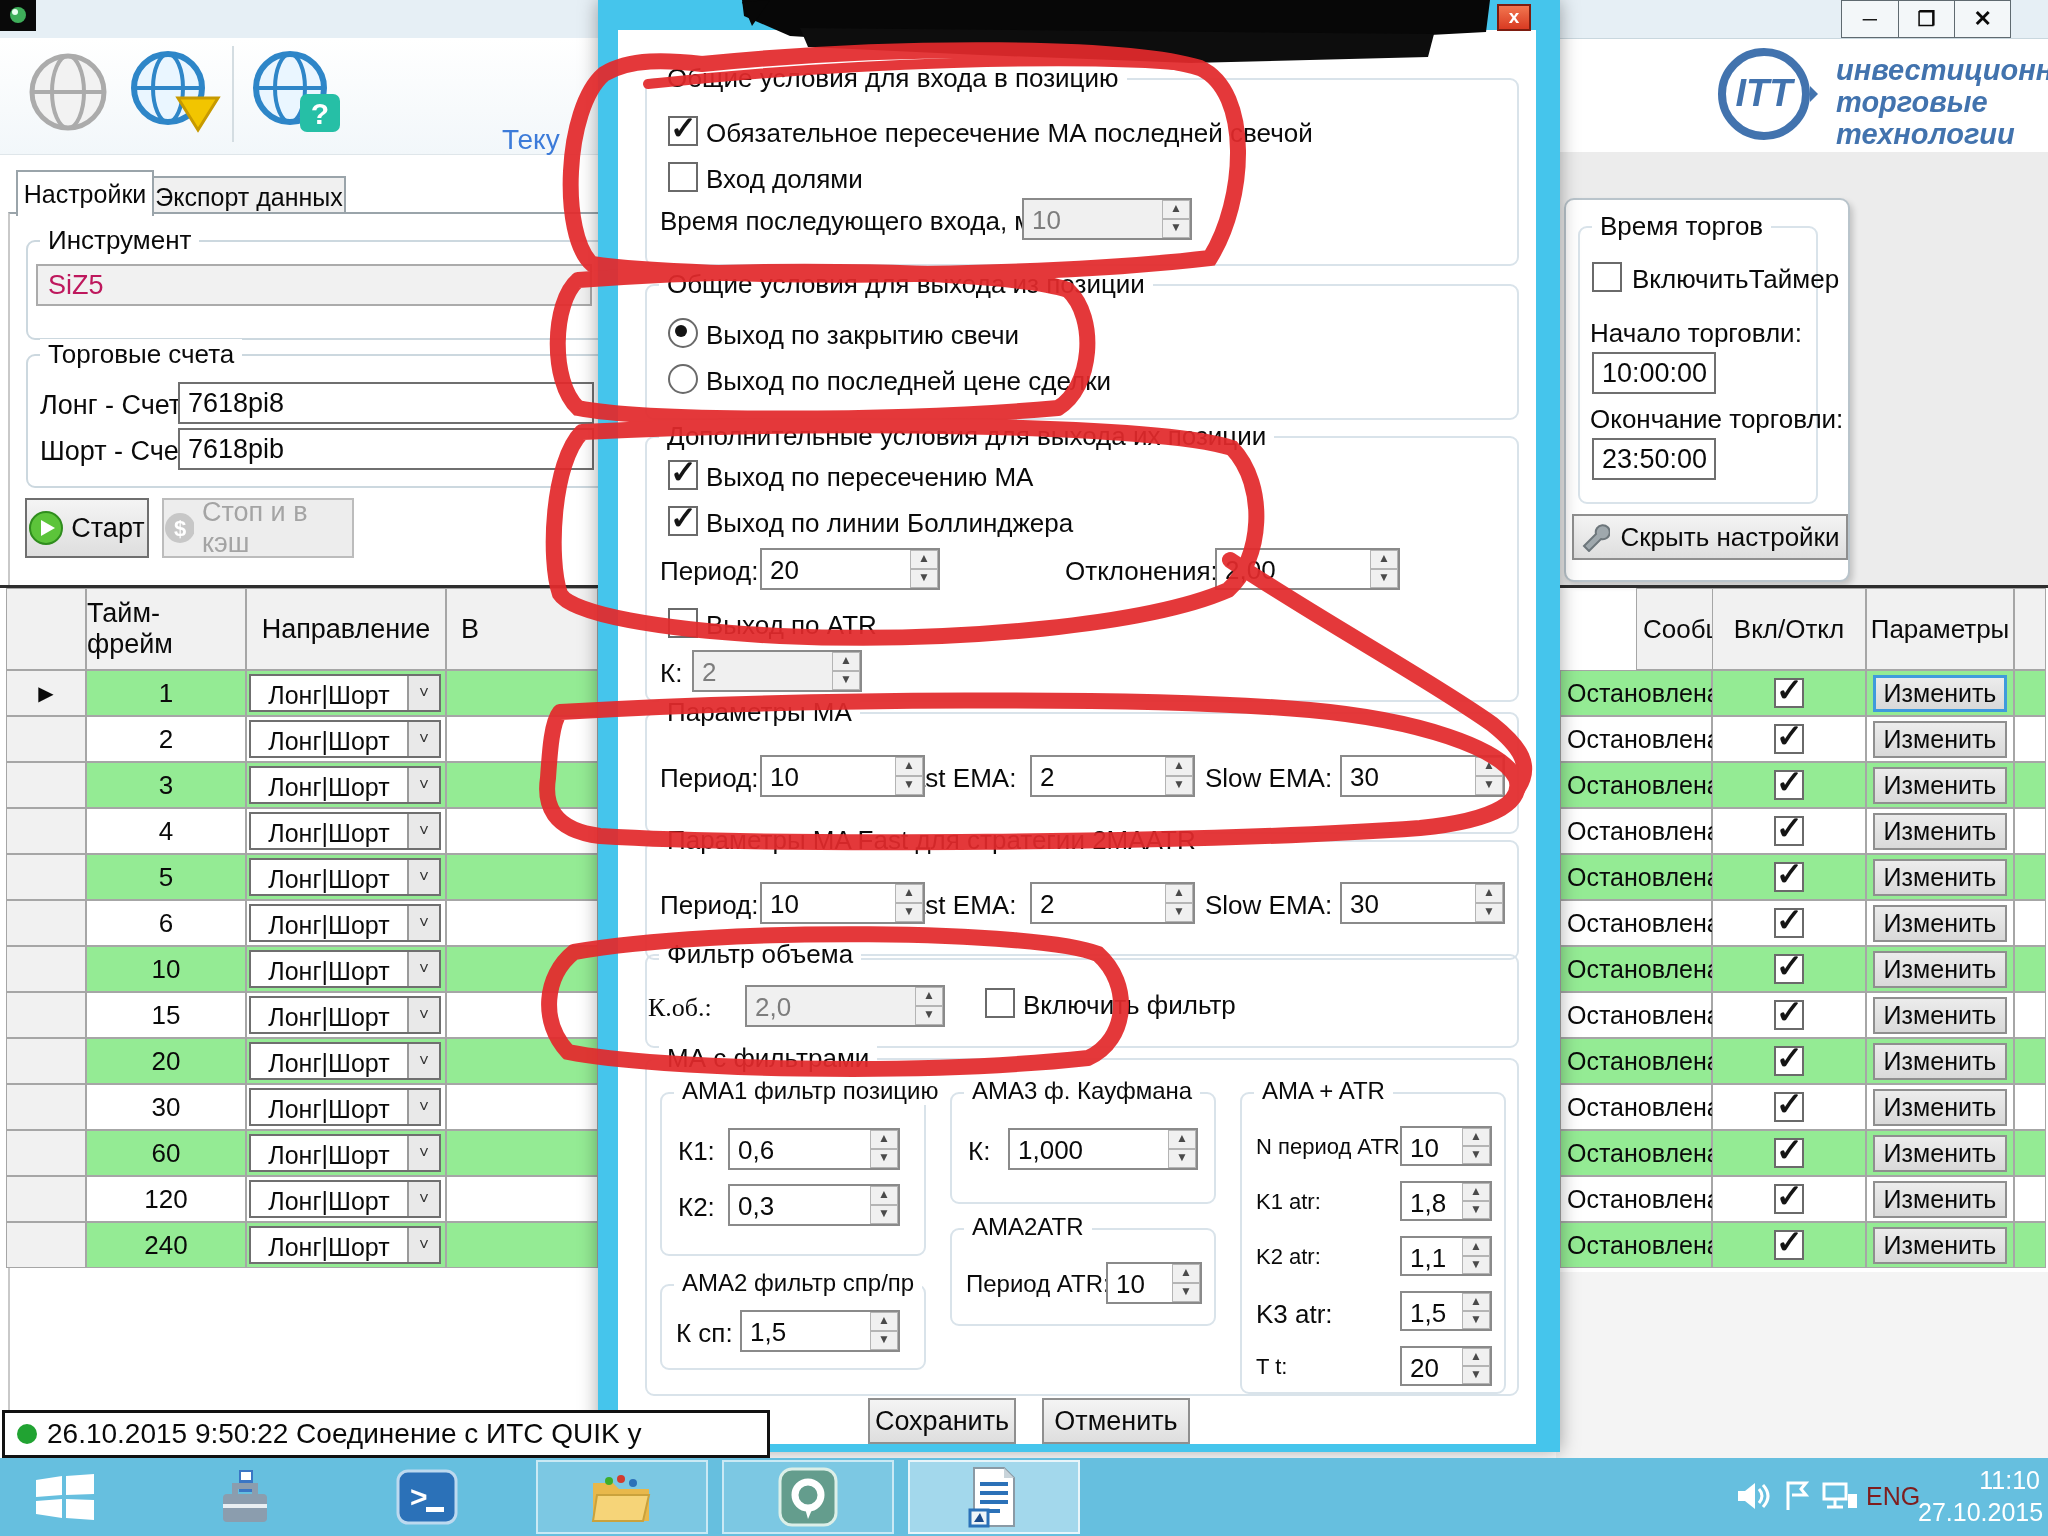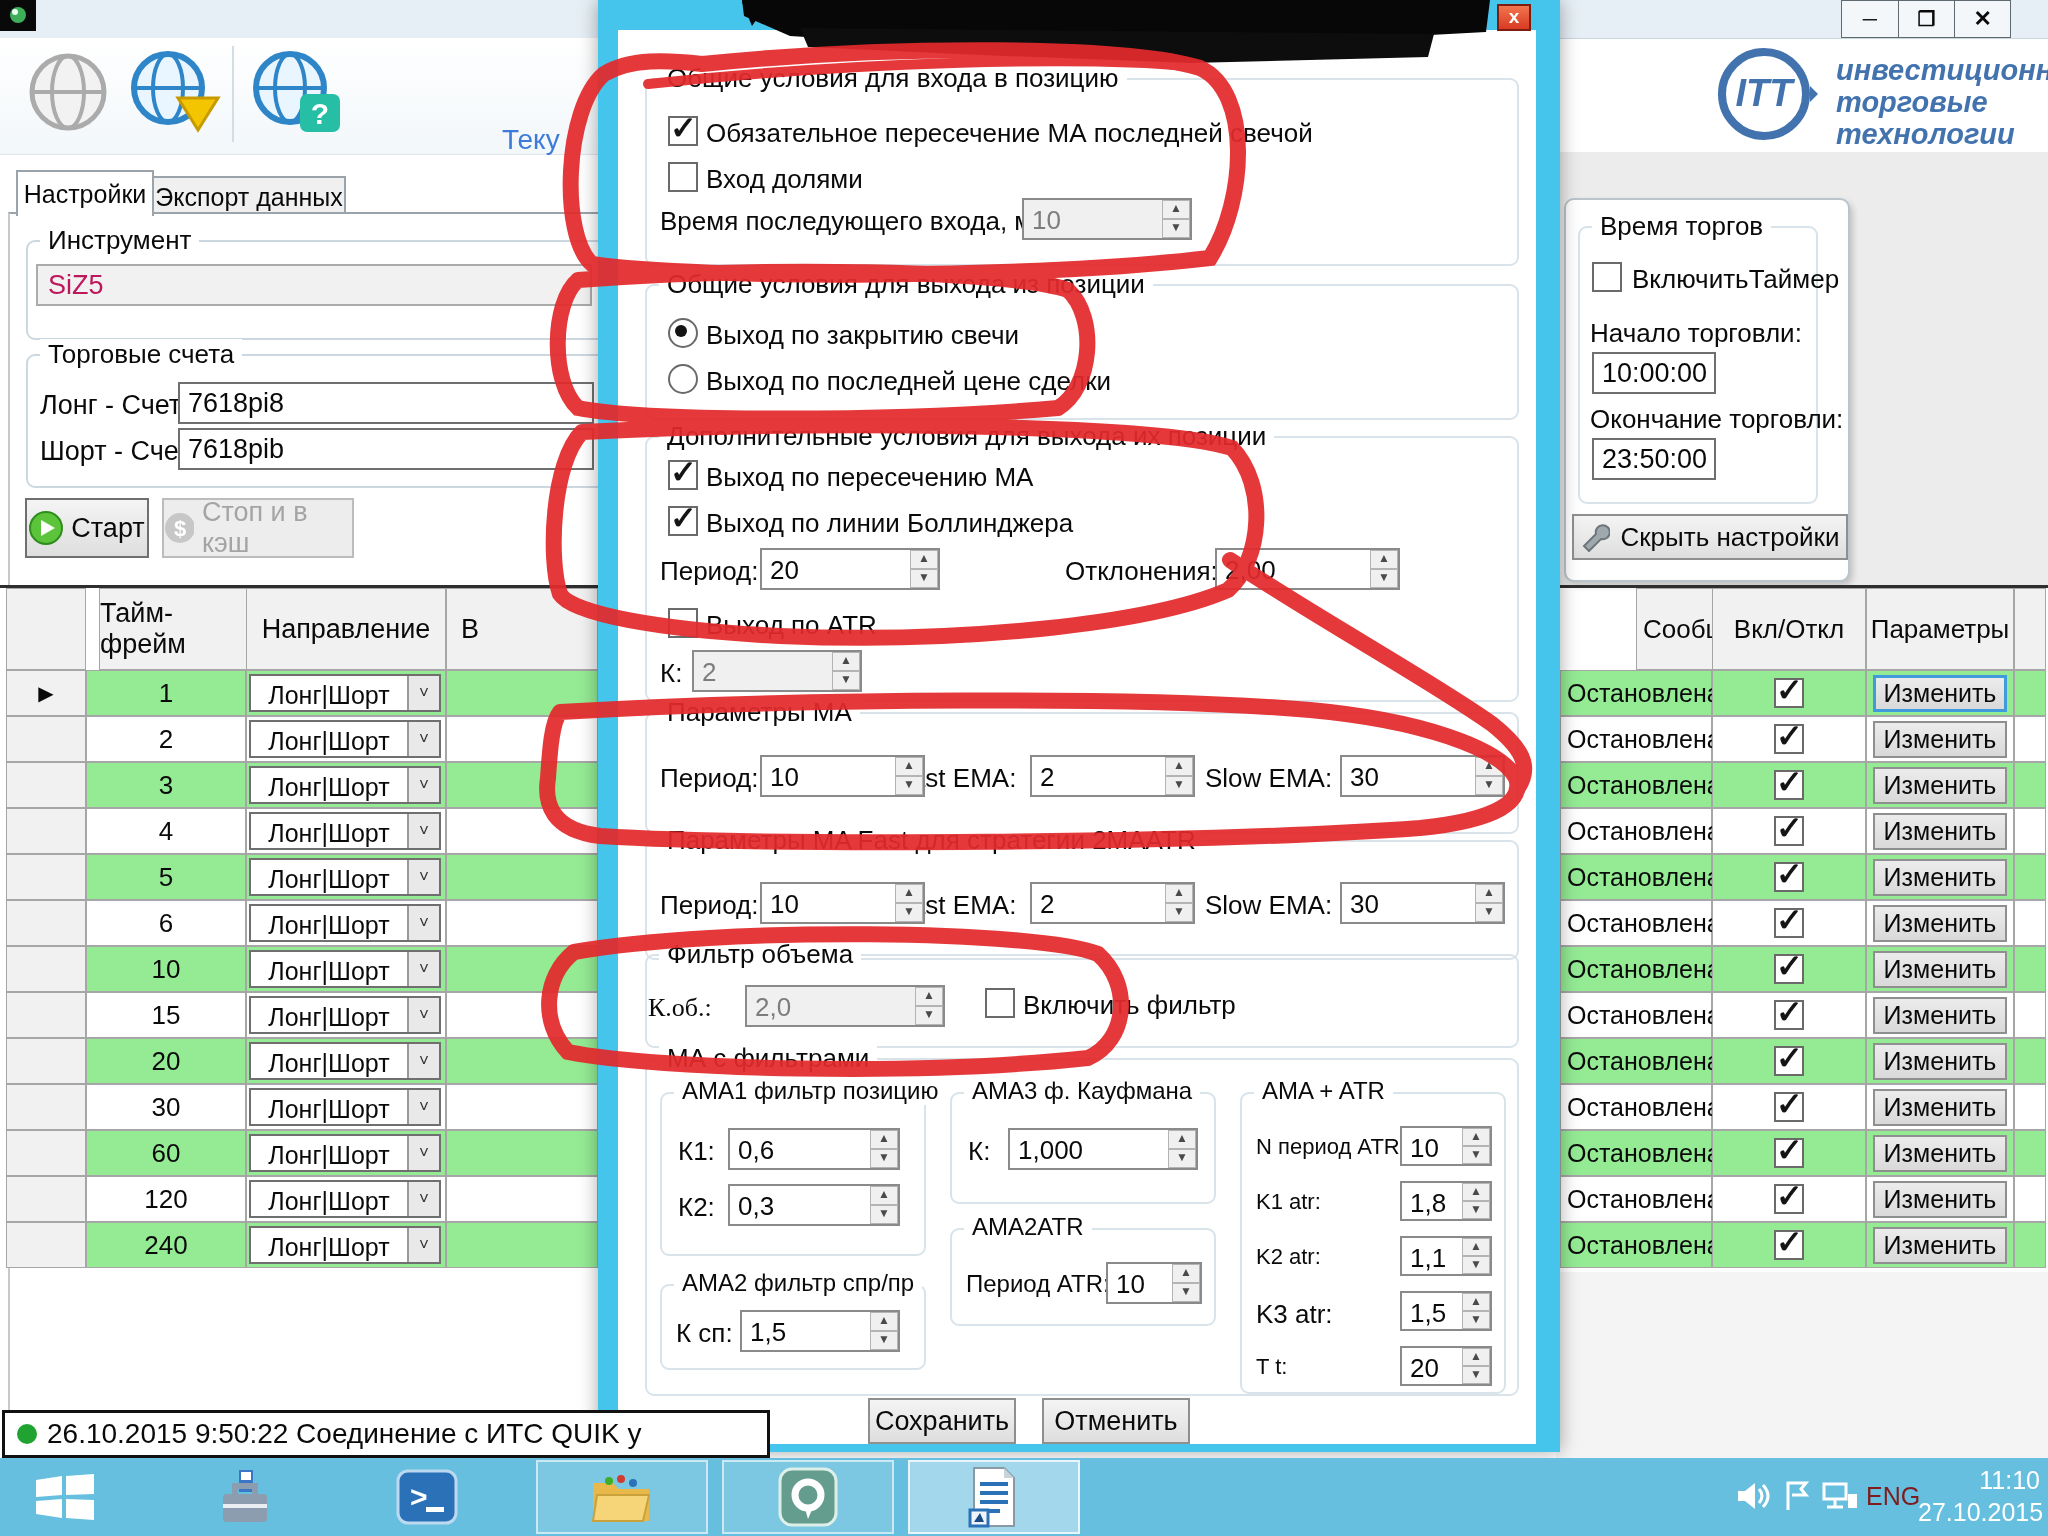--- a/index.html
+++ b/index.html
@@ -136,21 +136,21 @@
   <div class="btn" style="left:162px;top:498px;width:192px;height:60px;border-color:#bcbcbc;color:#a4a4a4;background:#ededed;">
     <svg width="32" height="32" style="margin-right:8px;">
       <circle cx="16" cy="16" r="15" fill="#c7c7c7"></circle>
       <text x="16" y="24" text-anchor="middle" font-size="22" font-weight="bold" fill="#ffffff">$</text>
       </svg>
     <span>Стоп и в кэш</span>
   </div>
 
   <div class="abs" style="left:0;top:585px;width:600px;height:3px;background:#2e2e2e;"></div>
   <div class="th" style="left:6px;top:588px;width:80px;height:82px;"></div>
-  <div class="th" style="left:86px;top:588px;width:160px;height:82px;margin-left:13px;">
+  <div class="th" style="left:86px;top:588px;width:160px;height:82px;">
     <span>Тайм-фрейм</span>
     </div>
   <div class="th" style="left:246px;top:588px;width:200px;height:82px;">
     <span>Направление</span>
     </div>
   <div class="th" style="left:446px;top:588px;width:152px;height:82px;justify-content:flex-start;padding-left:14px;">
     <span>В</span>
     </div>
   <div id="ltable">
       <div class="cell" style="left: 6px; top: 670px; width: 80px; height: 46px; background: rgb(241, 241, 241); text-align: center; line-height: 44px; font-size: 20px;">▶</div>

